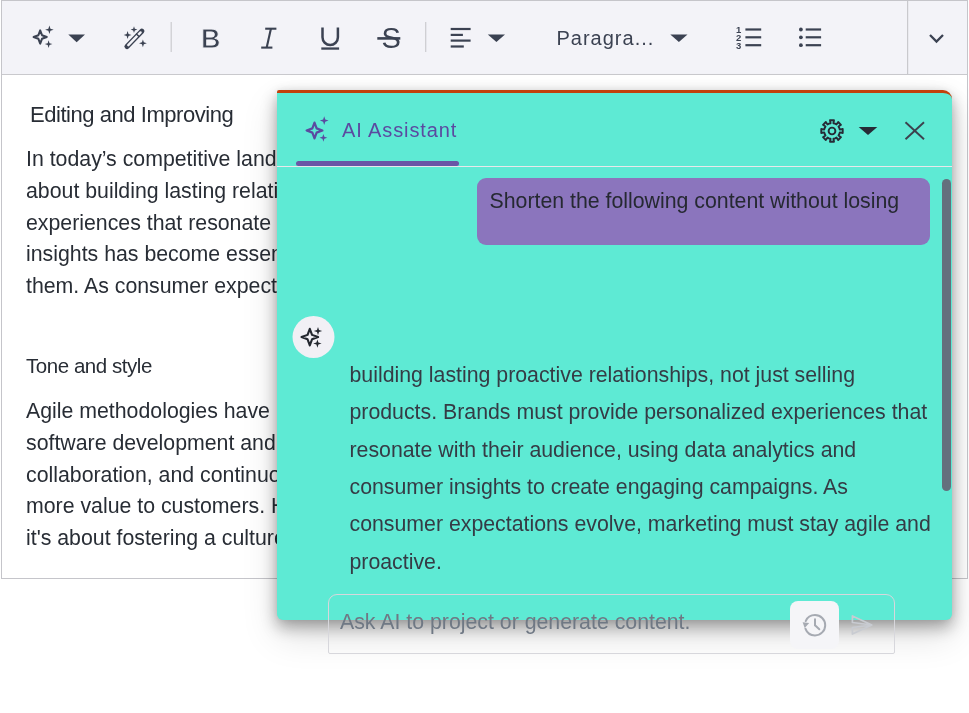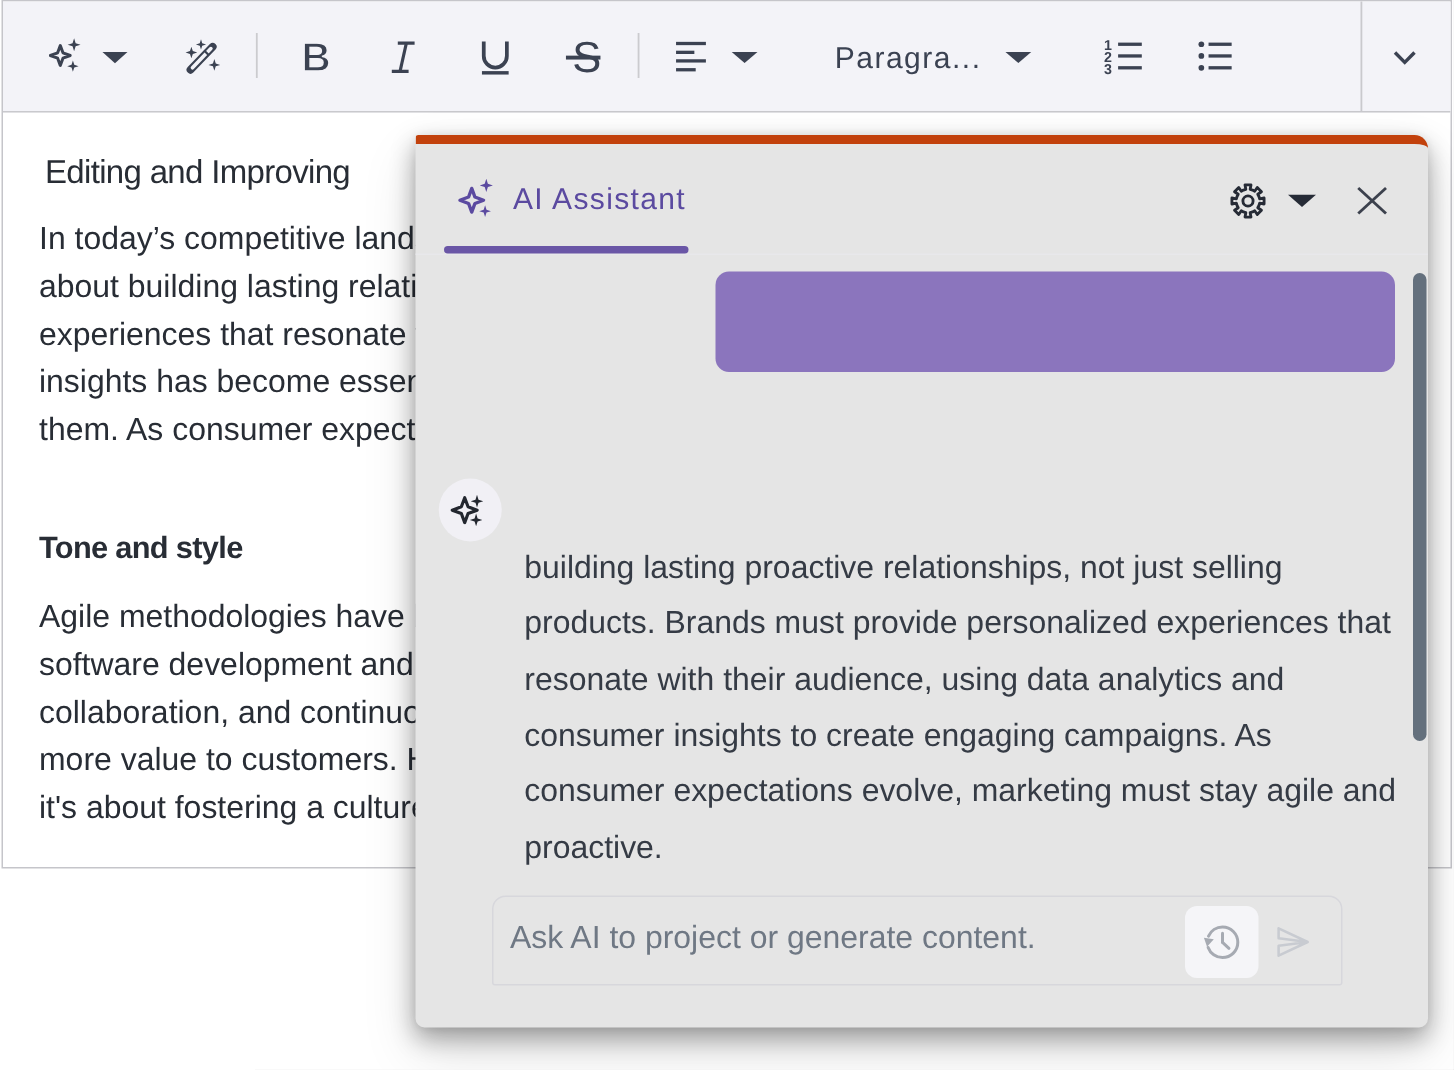--- a/index.html
+++ b/index.html
@@ -73,28 +73,28 @@
       <path d="M 930,35 L 936.5,41.6 L 943,35" fill="none" stroke="#3b4252" stroke-width="2.3"></path>
     </g>
   </svg>
 
   <div class="cl" style="left:30px;top:105px;font-weight:normal;font-size:22px;letter-spacing:-.45px">Editing and Improving</div>
   <div class="cl" style="left:26px;top:149.4px">In today’s competitive landscape, effective marketing is no longer just</div>
   <div class="cl" style="left:26px;top:180.9px">about building lasting relationships with customers. Brands that offer</div>
   <div class="cl" style="left:26px;top:212.5px">experiences that resonate with audiences and leveraging data-driven</div>
   <div class="cl" style="left:26px;top:244px">insights has become essential for businesses seeking to connect with</div>
   <div class="cl" style="left:26px;top:276px">them. As consumer expectations continue to evolve, marketers must adapt</div>
-  <div class="cl" style="left:26px;top:356px;font-weight:bold;font-size:20.5px;letter-spacing:-.45px">Tone and style</div>
+  <div class="cl" style="left:26px;top:356px;font-weight:normal;font-size:20.5px;letter-spacing:-.45px">Tone and style</div>
   <div class="cl" style="left:26px;top:401.3px">Agile methodologies have become a cornerstone of modern project</div>
   <div class="cl" style="left:26px;top:432.9px">software development and beyond. Emphasizing flexibility, iterative</div>
   <div class="cl" style="left:26px;top:464.5px">collaboration, and continuous improvement, agile practices deliver</div>
   <div class="cl" style="left:26px;top:496px">more value to customers. However, agility is not just about process;</div>
   <div class="cl" style="left:26px;top:527.7px">it's about fostering a culture of innovation and rapid response.</div>
 
-  <div class="abs" style="left:277px;top:90px;width:675px;height:595px;background:#e5e5e5;border-top:6px solid #c2410c;border-radius:2px 9px 6px 6px;box-shadow:0 7px 16px rgba(0,0,0,.33),0 16px 36px rgba(0,0,0,.13),0 0 6px rgba(0,0,0,.06)">
+  <div class="abs" style="left:277px;top:90px;width:675px;height:530px;background:#5eead4;border-top:3px solid #c2410c;border-radius:2px 9px 6px 6px;box-shadow:0 7px 16px rgba(0,0,0,.33),0 16px 36px rgba(0,0,0,.13),0 0 6px rgba(0,0,0,.06)">
 
     <div class="abs" style="left:0;top:0;width:675px;height:73.5px;border-bottom:1px solid #e8e8eb"></div>
     <div class="abs" style="left:18.5px;top:68px;width:163px;height:5.3px;background:#6a56a6;border-radius:3px"></div>
     <div class="abs" style="left:65px;top:27.2px;line-height:20px;font-size:20px;letter-spacing:.9px;color:#5b4aa0;white-space:nowrap">AI Assistant</div>
     <div class="abs" style="left:513px;top:508px;width:49px;height:48px;background:#f5f5f8;border-radius:8px"></div>
     <svg class="abs" style="left:0;top:-5px" width="675" height="600" viewBox="0 0 675 600">
 
       <g fill="#5b4aa0">
         <path d="M 37.50,34.60 L 39.63,40.37 L 45.40,42.50 L 39.63,44.63 L 37.50,50.40 L 35.37,44.63 L 29.60,42.50 L 35.37,40.37 Z" fill="none" stroke="#5b4aa0" stroke-width="2.2" stroke-linejoin="round"></path>
         <path d="M 47.20,28.20 L 48.26,31.54 L 51.60,32.60 L 48.26,33.66 L 47.20,37.00 L 46.14,33.66 L 42.80,32.60 L 46.14,31.54 Z"></path>
@@ -126,20 +126,21 @@
         <line x1="538" y1="537.2" x2="542.3" y2="541.2"></line>
       </g>
       <path d="M 525.6,534.2 l 6.6,0.9 -4.5,5 Z" fill="#a6aab2"></path>
 
       <path d="M 575.4,527.9 L 594.8,537 L 575.4,534.5 Z M 575.4,546.1 L 594.8,537 L 575.4,539.5 Z" fill="none" stroke="#c8cbd1" stroke-width="1.7" stroke-linejoin="round"></path>
 
       <rect x="665" y="91" width="9" height="312" rx="4.5" fill="#64707d"></rect>
     </svg>
 
     <div class="abs" style="left:200px;top:85px;width:453px;height:67px;background:#8b75bd;border-radius:9px"></div>
+    <div class="abs" style="left:212.5px;top:98.1px;line-height:20px;font-size:21.3px;color:#262932;white-space:nowrap">Shorten the following content without losing</div>
 
     <div class="al" style="left:72.5px;top:271.9px">building lasting proactive relationships, not just selling</div>
     <div class="al" style="left:72.5px;top:309.3px">products. Brands must provide personalized experiences that</div>
     <div class="al" style="left:72.5px;top:384.1px">consumer insights to create engaging campaigns. As</div>
     <div class="al" style="left:72.5px;top:346.7px">resonate with their audience, using data analytics and</div>
     <div class="al" style="left:72.5px;top:421.4px">consumer expectations evolve, marketing must stay agile and</div>
     <div class="al" style="left:72.5px;top:458.8px">proactive.</div>
 
     <div class="abs" style="left:51px;top:501px;width:567px;height:60.4px;border:1px solid #d7d7dc;border-radius:9px 9px 2px 2px"></div>
     <div class="abs" style="left:63px;top:518.6px;line-height:20px;font-size:21.3px;color:#6f7884;white-space:nowrap">Ask AI to project or generate content.</div>

